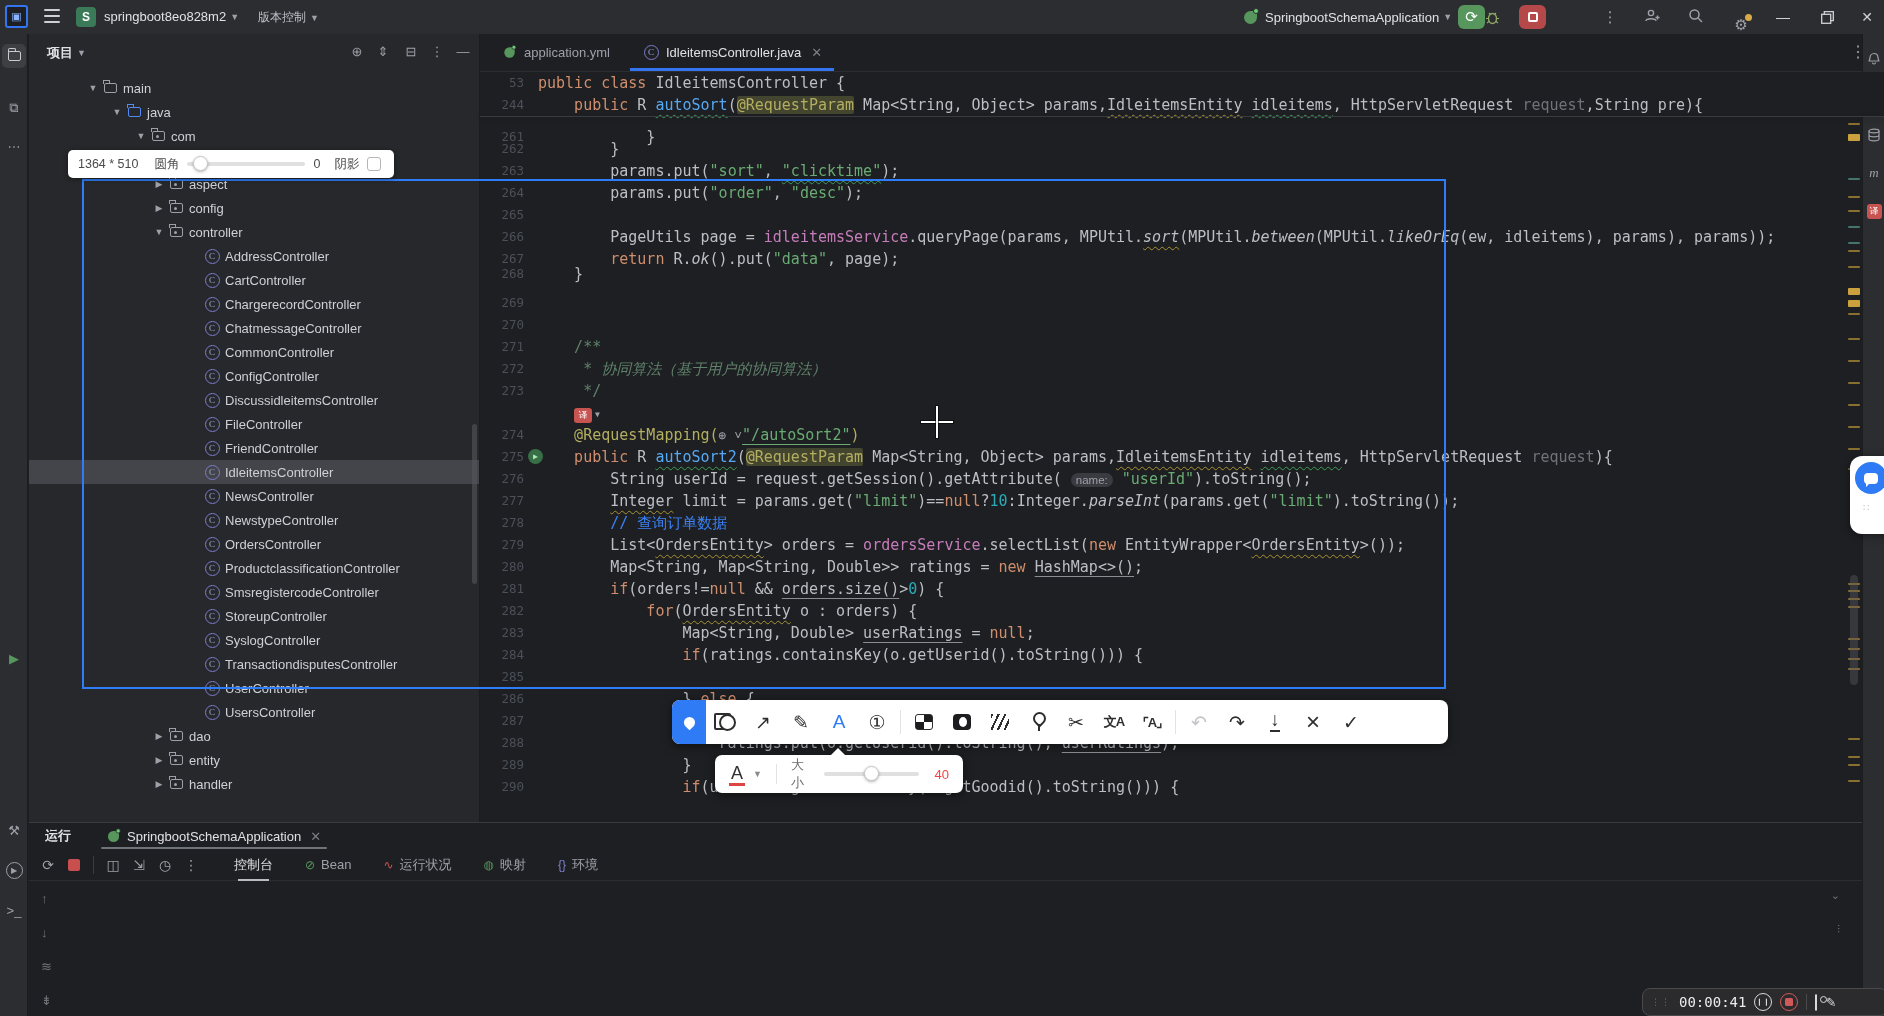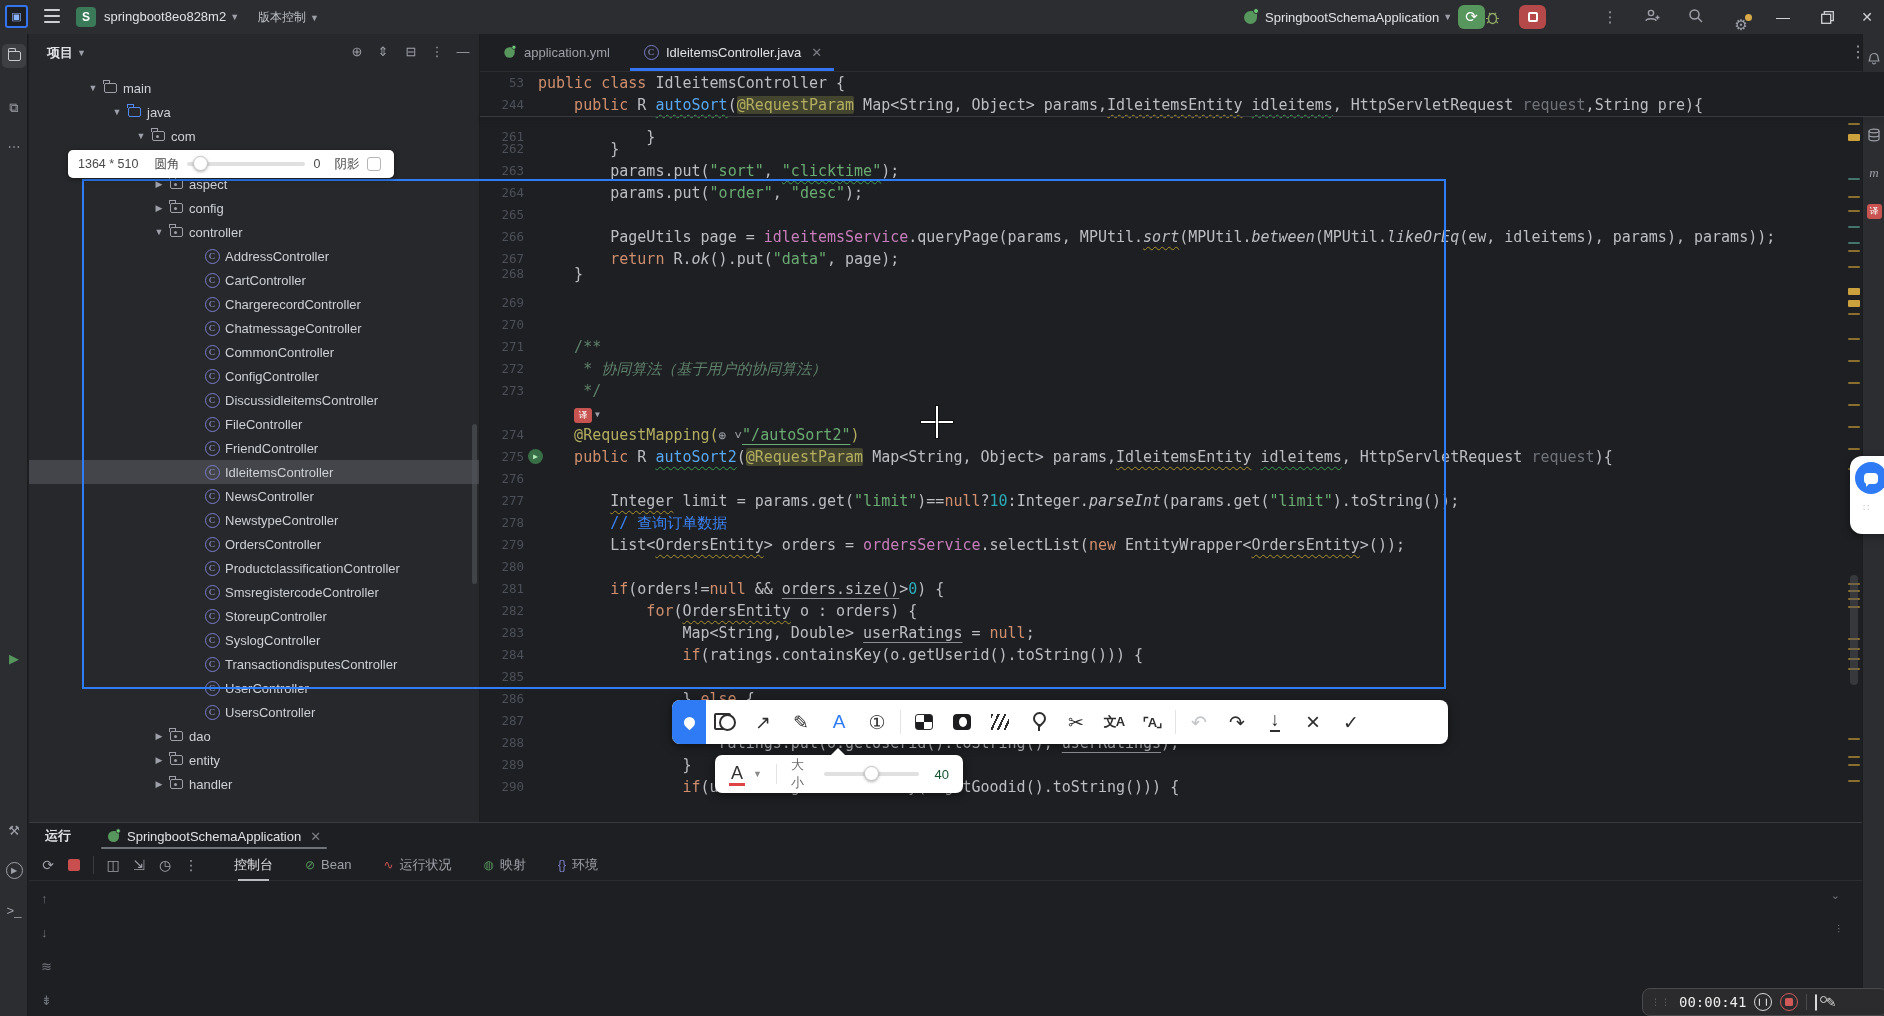--- a/index.html
+++ b/index.html
@@ -150,21 +150,21 @@
   .small2 { font-size:13px; font-weight:bold; letter-spacing:-1px;}
 
   
   #apopup { left:715px; top:755px; width:248px; height:38px; background:#fff; border-radius:7px; box-shadow:0 2px 10px rgba(0,0,0,.5);
             display:flex; align-items:center; z-index:21; padding:0 14px; gap:8px;}
   #apopup .caret { position:absolute; left:116px; top:-7px; border:7px solid transparent; border-bottom-color:#fff; border-top:none;}
   #apopup .fA { font-size:18px; color:#333; border-bottom:3px solid #d44; line-height:20px; padding:0 2px; cursor:pointer;}
   #apopup .dd { color:#8a8a8a; font-size:9px; cursor:pointer;}
   #apopup .pdiv { width:1px; height:20px; background:#e3e3e3; margin:0 6px;}
   #apopup .lbl { color:#6b6b6b; font-size:13px;}
-  #apopup .val { color:#14532d; font-size:13px; margin-left:8px;}
+  #apopup .val { color:#ef4444; font-size:13px; margin-left:8px;}
 
   
   #runpanel { left:29px; top:822px; width:1833px; height:194px; background:#1e1f22; border-top:1px solid #393b40;}
   #rp-head { position:absolute; left:0; top:0; width:100%; height:26px; display:flex; align-items:center;}
   #rp-title { font-size:13px; font-weight:bold; color:#dfe1e5; margin-left:16px;}
   #rp-tab { display:flex; align-items:center; margin-left:30px; font-size:13px; color:#dfe1e5; position:relative; height:100%; padding:0 6px; cursor:pointer;}
   #rp-tab .x { margin-left:9px; color:#7c7f86;}
   #rp-tab:after { content:""; position:absolute; left:0; bottom:0; width:100%; height:2px; background:#6f737a; border-radius:1px;}
   #rp-tools { position:absolute; left:0; top:26px; width:100%; height:32px; display:flex; align-items:center; border-bottom:1px solid #2b2d30;}
   .rp-ico { width:26px; text-align:center; color:#9da0a8; font-size:14px; cursor:pointer; flex:none;}
@@ -526,25 +526,25 @@
         <div class="cl" style="top: 214px;"><span class="ln">267</span><span class="ct" style="left: 130.24px;"><span class="cs k">return </span><span class="cs ">R.</span><span class="cs it">ok</span><span class="cs ">().put(</span><span class="cs s">"data"</span><span class="cs ">, page);</span></span></div>
         <div class="cl" style="top: 229px;"><span class="ln">268</span><span class="ct" style="left: 94.12px;"><span class="cs ">}</span></span></div>
         <div class="cl" style="top: 258px;"><span class="ln">269</span><span class="ct" style="left: 58px;"></span></div>
         <div class="cl" style="top: 280px;"><span class="ln">270</span><span class="ct" style="left: 58px;"></span></div>
         <div class="cl" style="top: 302px;"><span class="ln">271</span><span class="ct" style="left: 94.12px;"><span class="cs j">/**</span></span></div>
         <div class="cl" style="top: 324px;"><span class="ln">272</span><span class="ct" style="left: 94.12px;"><span class="cs j it"> * 协同算法（基于用户的协同算法）</span></span></div>
         <div class="cl" style="top: 346px;"><span class="ln">273</span><span class="ct" style="left: 94.12px;"><span class="cs j"> */</span></span></div>
         <div class="cl" style="top: 368px;"><span class="ct" style="left: 94.12px;"><span class="inlay-red"><b>译</b><i>▼</i></span></span></div>
         <div class="cl" style="top: 390px;"><span class="ln">274</span><span class="ct" style="left: 94.12px;"><span class="cs a">@RequestMapping(</span><span class="cs globe">⊕ ˅</span><span class="cs us">"/autoSort2"</span><span class="cs a">)</span></span></div>
         <div class="cl" style="top: 412px;"><span class="ln">275</span><span class="g-run">▶</span><span class="ct" style="left: 94.12px;"><span class="cs k">public </span><span class="cs ">R </span><span class="cs m wg">autoSort2</span><span class="cs ">(</span><span class="cs a hl">@RequestParam</span><span class="cs "> Map&lt;String, Object&gt; params,</span><span class="cs wy">IdleitemsEntity</span><span class="cs "> </span><span class="cs wg">idleitems</span><span class="cs ">, HttpServletRequest </span><span class="cs d">request</span><span class="cs ">){</span></span></div>
-        <div class="cl" style="top: 434px;"><span class="ln">276</span></div>
+        <div class="cl" style="top: 434px;"><span class="ln">276</span><span class="ct" style="left: 130.24px;"><span class="cs ">String userId = request.getSession().getAttribute( </span><span class="cs hint">name:</span><span class="cs "> </span><span class="cs s">"userId"</span><span class="cs ">).toString();</span></span></div>
         <div class="cl" style="top: 456px;"><span class="ln">277</span><span class="ct" style="left: 130.24px;"><span class="cs wy">Integer</span><span class="cs "> limit = params.get(</span><span class="cs s">"limit"</span><span class="cs ">)==</span><span class="cs k">null</span><span class="cs ">?</span><span class="cs n">10</span><span class="cs ">:Integer.</span><span class="cs it">parseInt</span><span class="cs ">(params.get(</span><span class="cs s">"limit"</span><span class="cs ">).toString());</span></span></div>
         <div class="cl" style="top: 478px;"><span class="ln">278</span><span class="ct" style="left: 130.24px;"><span class="cs c">// 查询订单数据</span></span></div>
         <div class="cl" style="top: 500px;"><span class="ln">279</span><span class="ct" style="left: 130.24px;"><span class="cs ">List&lt;</span><span class="cs wy">OrdersEntity</span><span class="cs ">&gt; orders = </span><span class="cs f">ordersService</span><span class="cs ">.selectList(</span><span class="cs k">new </span><span class="cs ">EntityWrapper&lt;</span><span class="cs wy">OrdersEntity</span><span class="cs ">&gt;());</span></span></div>
-        <div class="cl" style="top: 522px;"><span class="ln">280</span></div>
+        <div class="cl" style="top: 522px;"><span class="ln">280</span><span class="ct" style="left: 130.24px;"><span class="cs ">Map&lt;String, Map&lt;String, Double&gt;&gt; ratings = </span><span class="cs k">new </span><span class="cs u">HashMap&lt;&gt;()</span><span class="cs ">;</span></span></div>
         <div class="cl" style="top: 544px;"><span class="ln">281</span><span class="ct" style="left: 130.24px;"><span class="cs k">if</span><span class="cs ">(orders!=</span><span class="cs k">null</span><span class="cs "> &amp;&amp; </span><span class="cs u">orders.size()</span><span class="cs ">&gt;</span><span class="cs n">0</span><span class="cs ">) {</span></span></div>
         <div class="cl" style="top: 566px;"><span class="ln">282</span><span class="ct" style="left: 166.36px;"><span class="cs k">for</span><span class="cs ">(</span><span class="cs wy">OrdersEntity</span><span class="cs "> o : orders) {</span></span></div>
         <div class="cl" style="top: 588px;"><span class="ln">283</span><span class="ct" style="left: 202.48px;"><span class="cs ">Map&lt;String, Double&gt; </span><span class="cs u">userRatings</span><span class="cs "> = </span><span class="cs k">null</span><span class="cs ">;</span></span></div>
         <div class="cl" style="top: 610px;"><span class="ln">284</span><span class="ct" style="left: 202.48px;"><span class="cs k">if</span><span class="cs ">(ratings.containsKey(o.getUserid().toString())) {</span></span></div>
         <div class="cl" style="top: 632px;"><span class="ln">285</span></div>
         <div class="cl" style="top: 654px;"><span class="ln">286</span><span class="ct" style="left: 202.48px;"><span class="cs ">} </span><span class="cs k">else</span><span class="cs "> {</span></span></div>
         <div class="cl" style="top: 676px;"><span class="ln">287</span><span class="ct" style="left: 238.6px;"><span class="cs u">userRatings</span><span class="cs "> = </span><span class="cs k">new </span><span class="cs ">HashMap&lt;&gt;();</span></span></div>
         <div class="cl" style="top: 698px;"><span class="ln">288</span><span class="ct" style="left: 238.6px;"><span class="cs ">ratings.put(o.getUserid().toString(), </span><span class="cs u">userRatings</span><span class="cs ">);</span></span></div>
         <div class="cl" style="top: 720px;"><span class="ln">289</span><span class="ct" style="left: 202.48px;"><span class="cs ">}</span></span></div>
         <div class="cl" style="top: 742px;"><span class="ln">290</span><span class="ct" style="left: 202.48px;"><span class="cs k">if</span><span class="cs ">(userRatings.containsKey(o.getGoodid().toString())) {</span></span></div>

